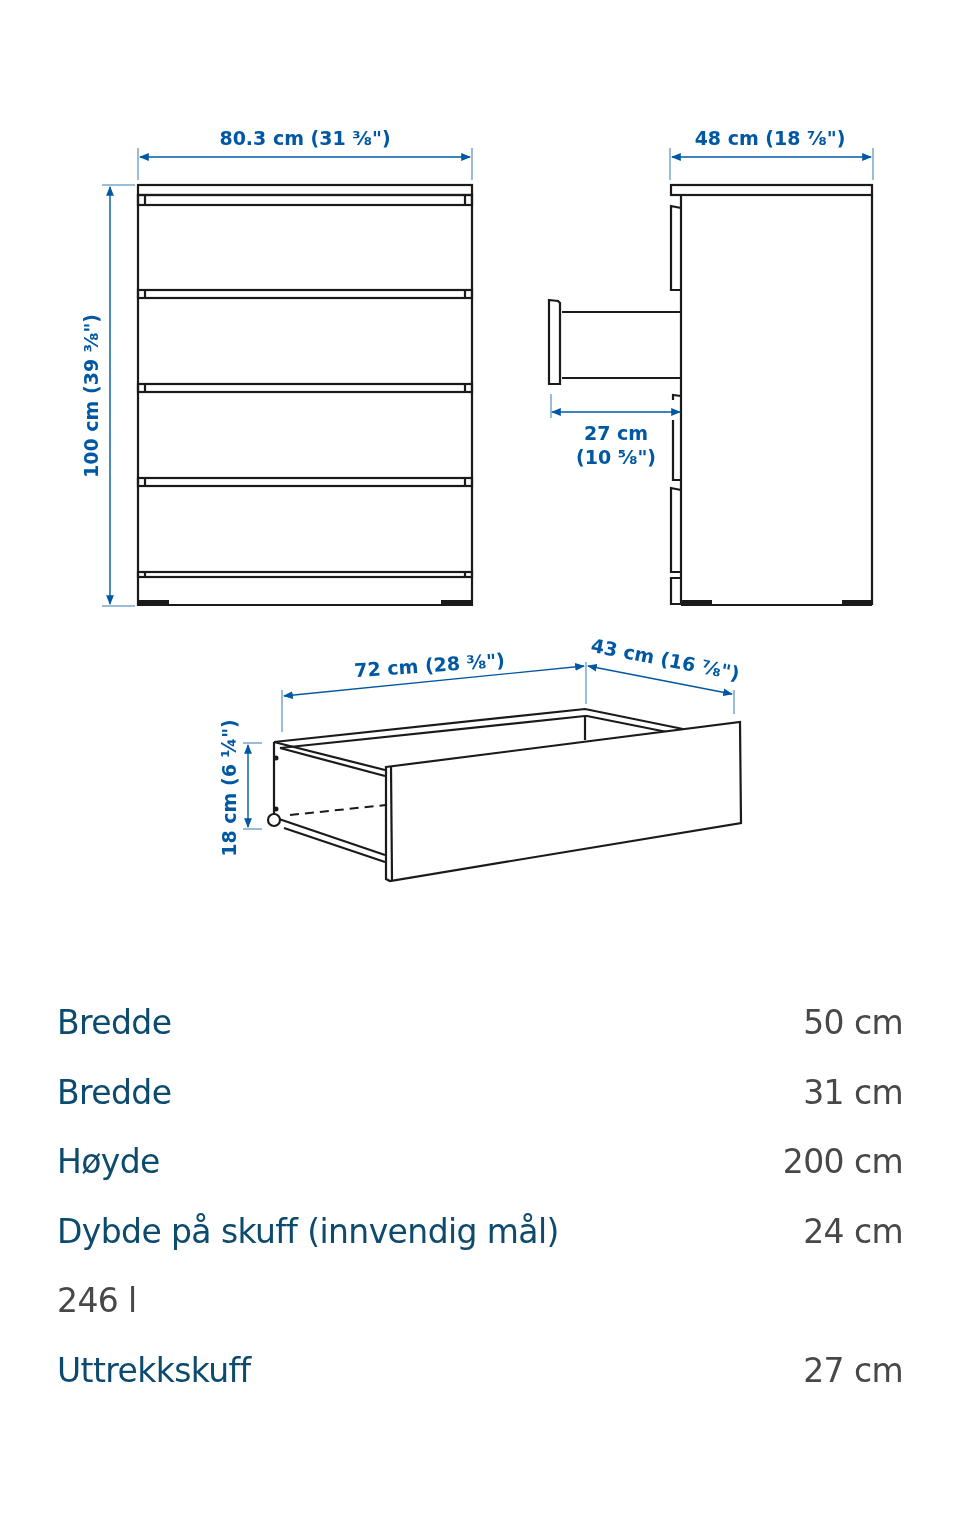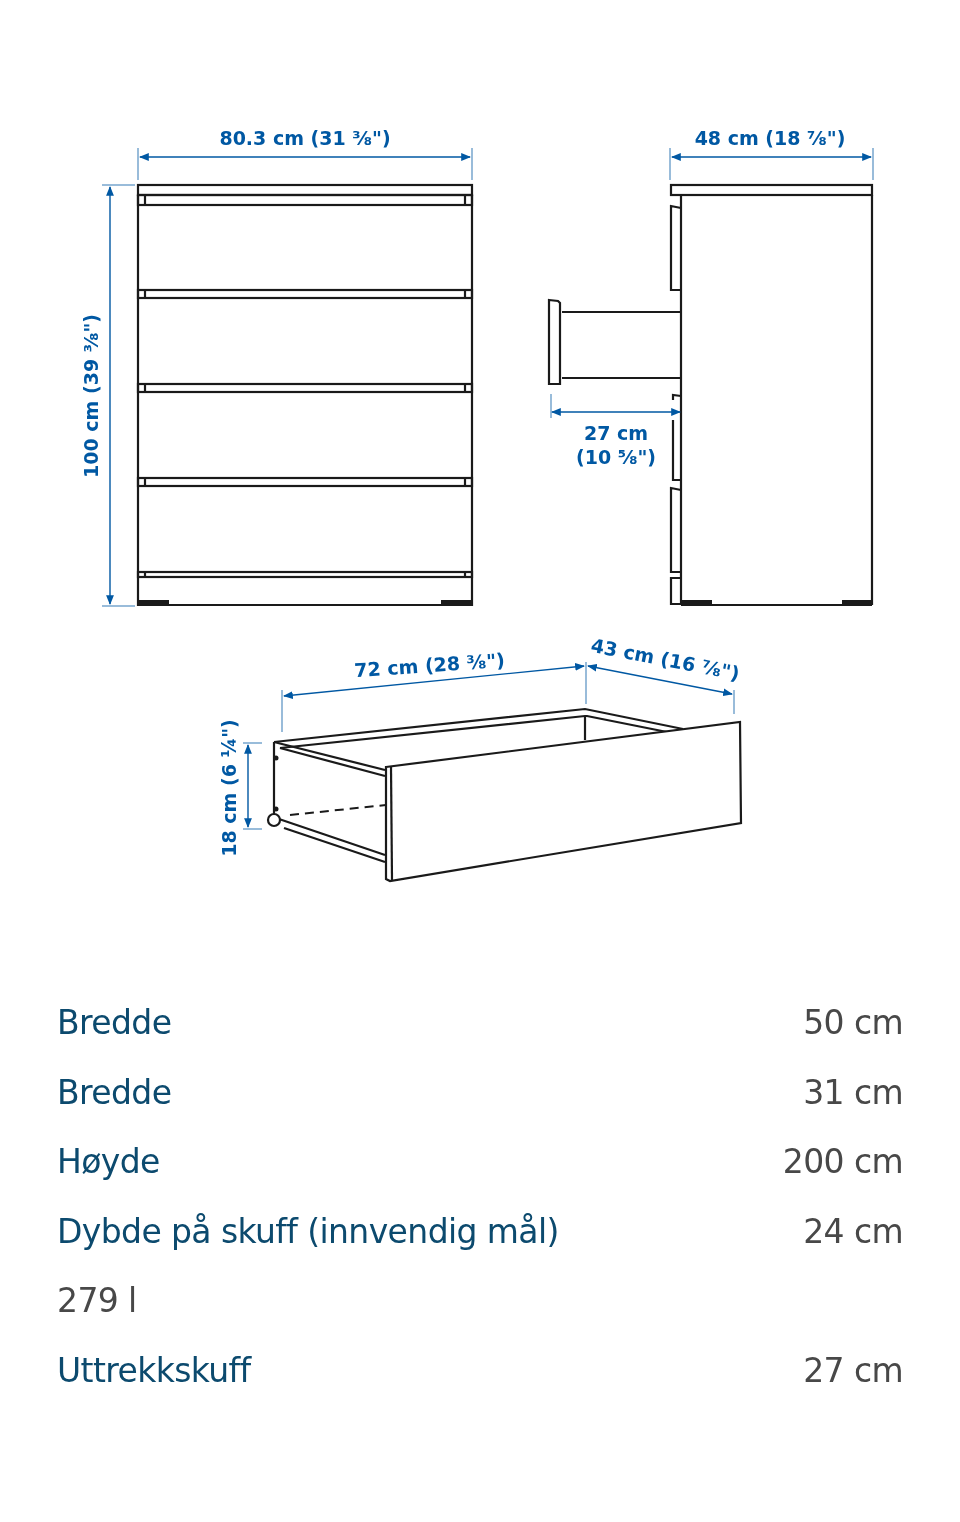--- a/index.html
+++ b/index.html
@@ -142,19 +142,19 @@
   </div>
   <div class="spec-row">
     <span class="spec-label">Høyde</span>
     <span class="spec-value">200 cm</span>
   </div>
   <div class="spec-row">
     <span class="spec-label">Dybde på skuff (innvendig mål)</span>
     <span class="spec-value">24 cm</span>
   </div>
   <div class="spec-row">
-    <span class="spec-value">279 l</span>
+    <span class="spec-value">246 l</span>
   </div>
   <div class="spec-row">
     <span class="spec-label">Uttrekkskuff</span>
     <span class="spec-value">27 cm</span>
   </div>
 </div>
 
 </body></html>

